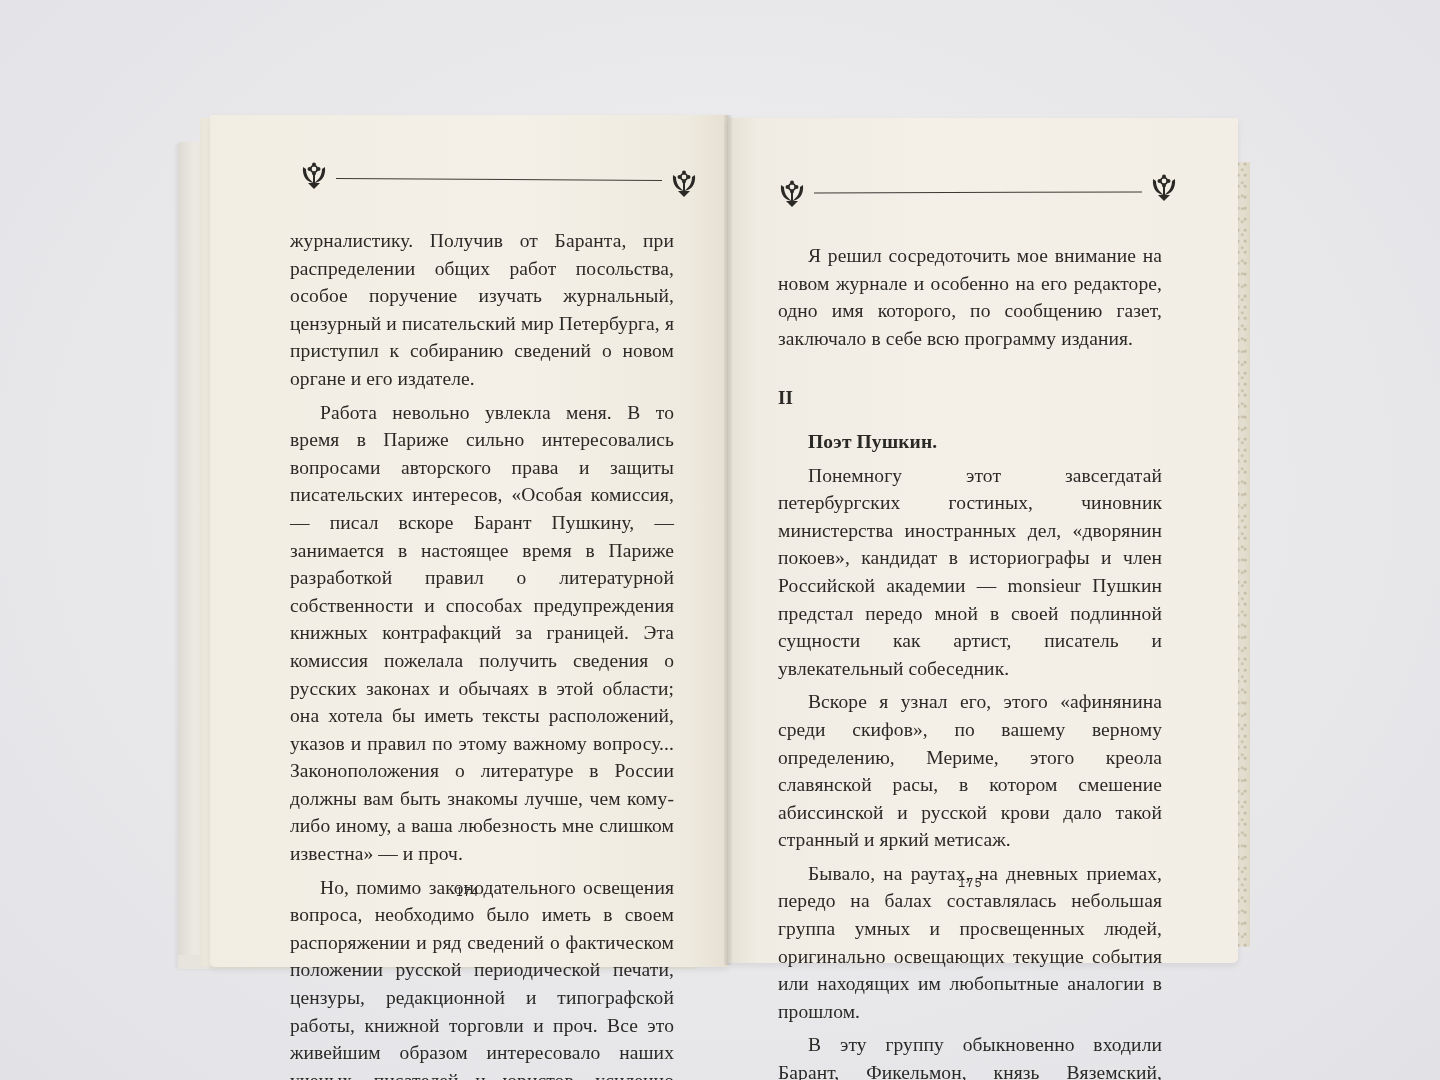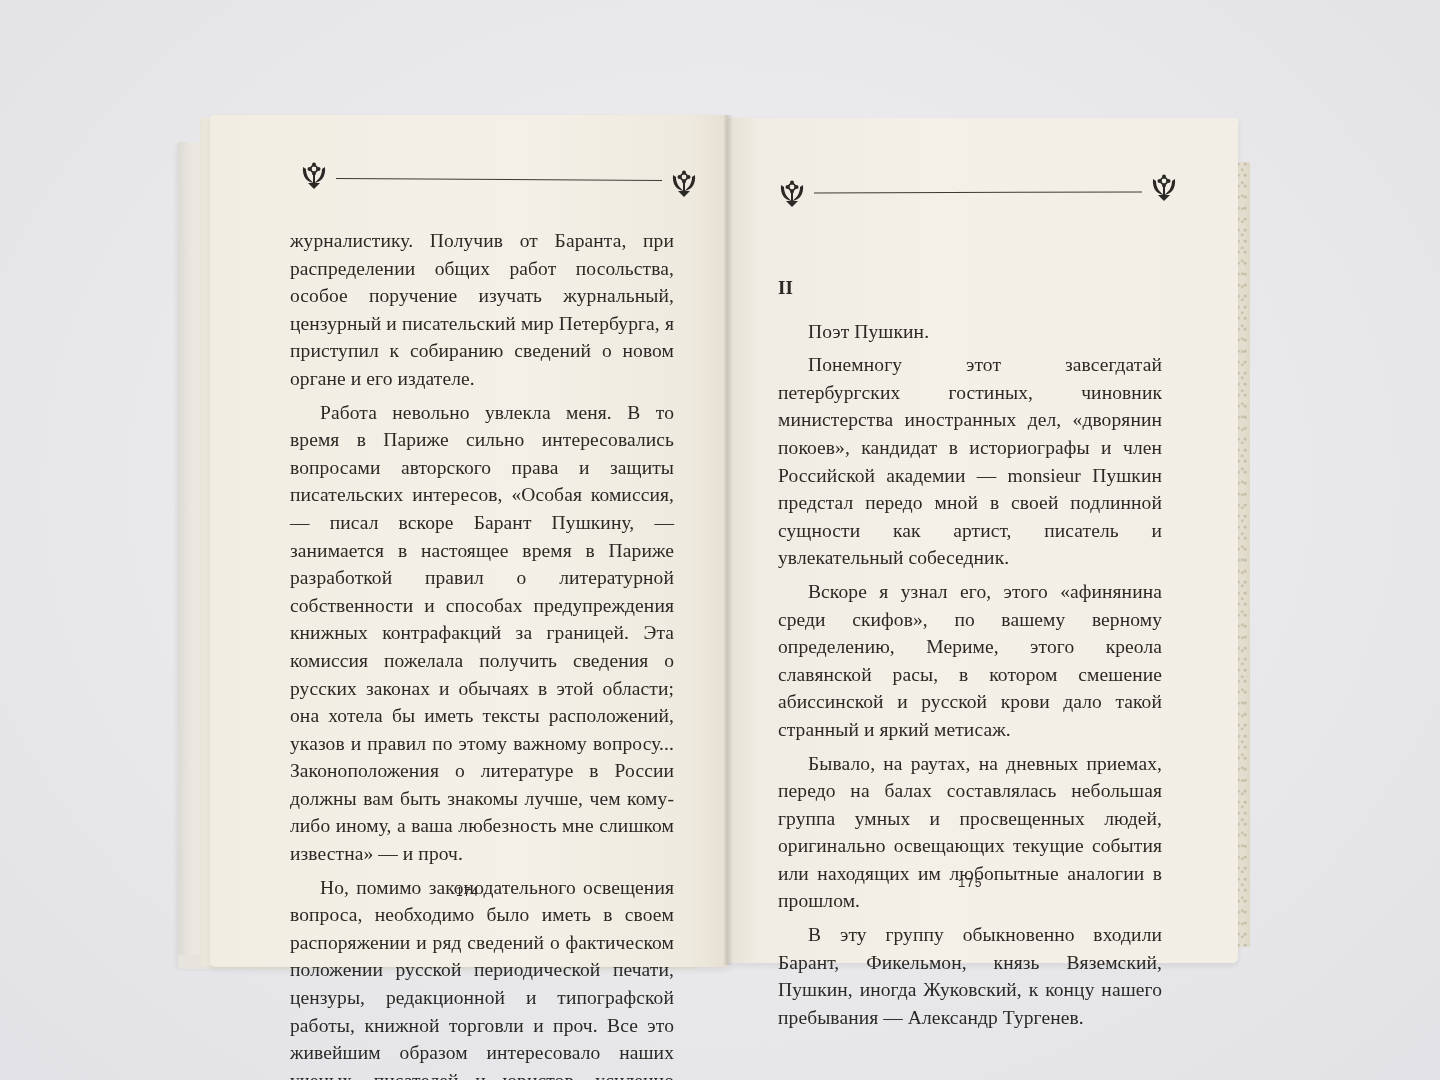--- a/index.html
+++ b/index.html
@@ -112,20 +112,21 @@
     .text-block p.noindent { text-indent: 0; }
     .text-block .section {
       font-weight: bold;
       text-indent: 0;
       margin: 32px 0 10px 0;
       font-size: 19px;
     }
     .text-block .subtitle {
       text-indent: 30px;
       margin: 16px 0 6px 0;
+      font-weight: bold;
     }
 
     .page-number {
       position: absolute;
       font-family: "Liberation Sans", "DejaVu Sans", sans-serif;
       font-size: 12px;
       color: #2b2926;
       letter-spacing: 1px;
     }
   </style>
@@ -204,20 +205,21 @@
           <circle cx="14" cy="12.5" r="2" fill="#2b2926"></circle>
           <path d="M14 14 L14 22" stroke="#2b2926" stroke-width="2"></path>
           <path d="M3 6 C2 16, 7 21, 14 22 C8 18, 6 13, 6 8 Z" fill="#2b2926"></path>
           <path d="M25 6 C26 16, 21 21, 14 22 C20 18, 22 13, 22 8 Z" fill="#2b2926"></path>
           <path d="M8 22 L20 22 L14 28 Z" fill="#2b2926"></path>
         </svg>
       </div>
     </div>
 
     <div class="text-block" style="left:50px; top:124px; width:384px;">
+      <p>Я решил сосредоточить мое внимание на новом журнале и особенно на его редакторе, одно имя которого, по сообщению газет, заключало в себе всю программу издания.</p>
       <p class="section">II</p>
       <p class="subtitle">Поэт Пушкин.</p>
       <p>Понемногу этот завсегдатай петербургских гостиных, чиновник министерства иностранных дел, «дворянин покоев», кандидат в историографы и член Российской академии — monsieur Пушкин предстал передо мной в своей подлинной сущности как артист, писатель и увлекательный собеседник.</p>
       <p>Вскоре я узнал его, этого «афинянина среди скифов», по вашему верному определению, Мериме, этого креола славянской расы, в котором смешение абиссинской и русской крови дало такой странный и яркий метисаж.</p>
       <p>Бывало, на раутах, на дневных приемах, передо на балах составлялась небольшая группа умных и просвещенных людей, оригинально освещающих текущие события или находящих им любопытные аналогии в прошлом.</p>
       <p>В эту группу обыкновенно входили Барант, Фикельмон, князь Вяземский, Пушкин, иногда Жуковский, к концу нашего пребывания — Александр Тургенев.</p>
 
     </div>
 
     <div class="page-number" style="left:230px; top:759px;font-family:Liberation Mono, monospace;">175</div>

